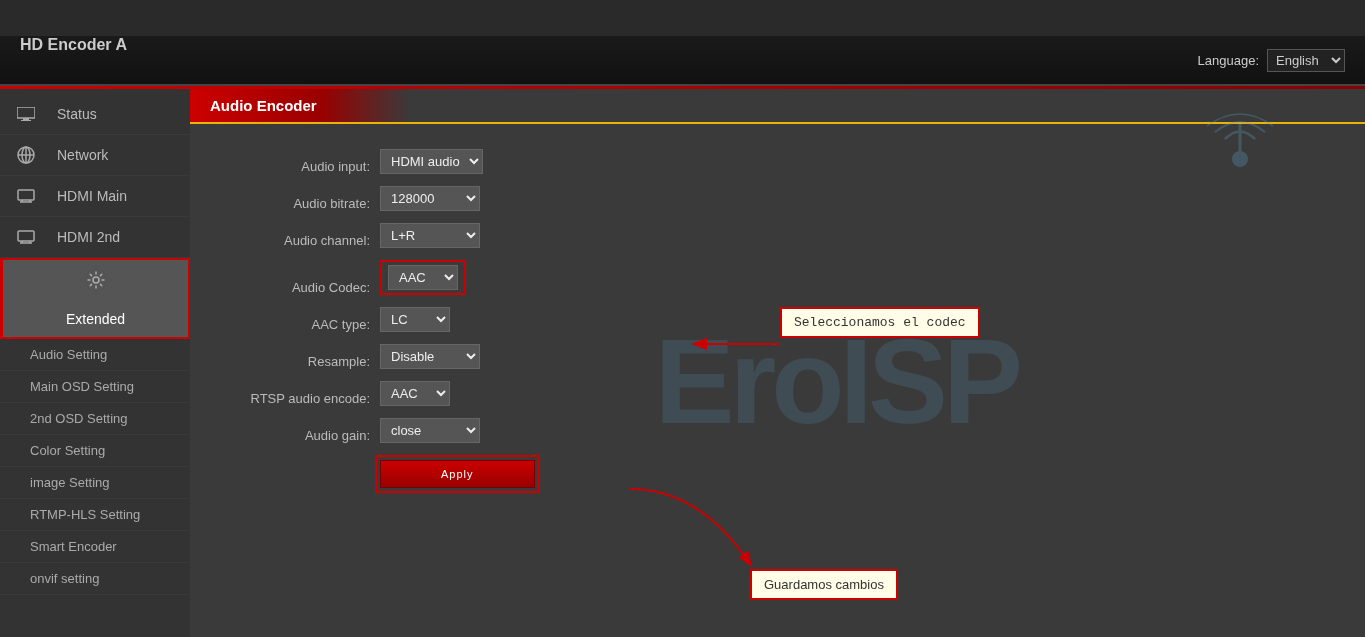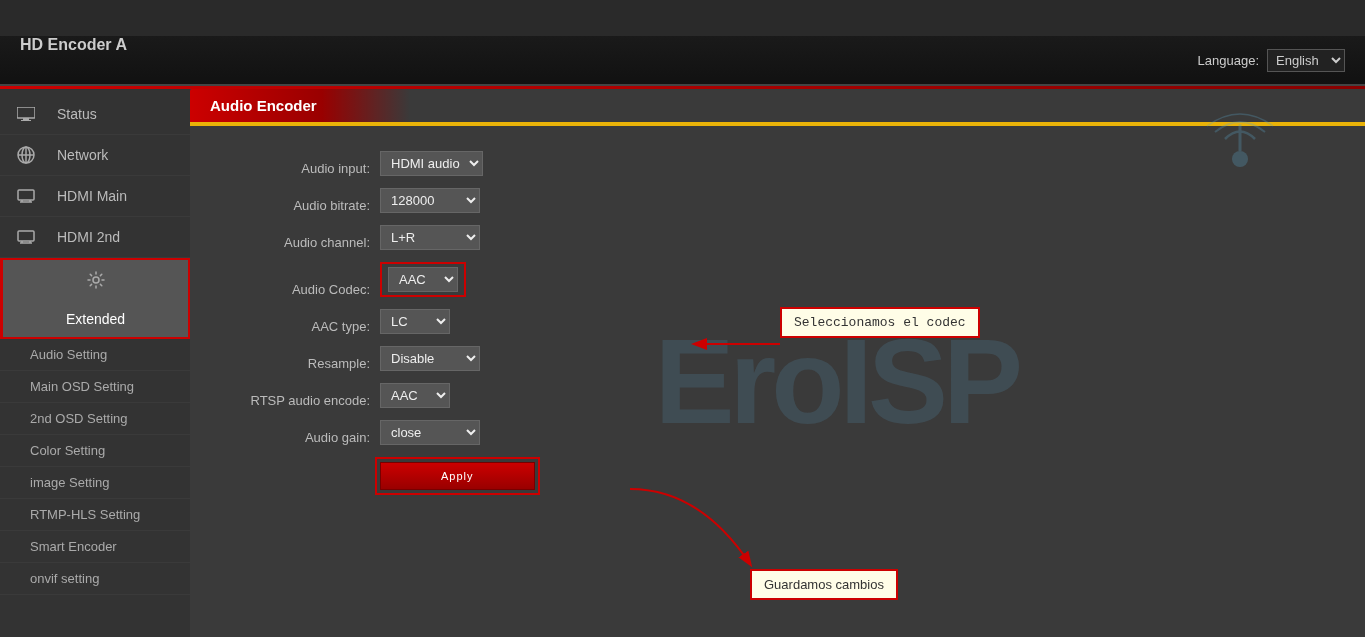--- a/index.html
+++ b/index.html
@@ -122,21 +122,21 @@
       background: linear-gradient(90deg, #c00 0%, #900 60%, transparent 100%);
       padding: 8px 20px;
       font-size: 15px;
       font-weight: bold;
       color: #fff;
       width: 220px;
       border-radius: 2px 0 0 0;
     }
     #page-header-bar {
       display: flex;
-      border-bottom: 4px solid #eab308;
+      border-bottom: 2px solid #eab308;
       margin-bottom: 10px;
     }
 
     
     #form-area {
       padding: 15px 20px;
       position: relative;
       z-index: 10;
     }
     .form-row {

